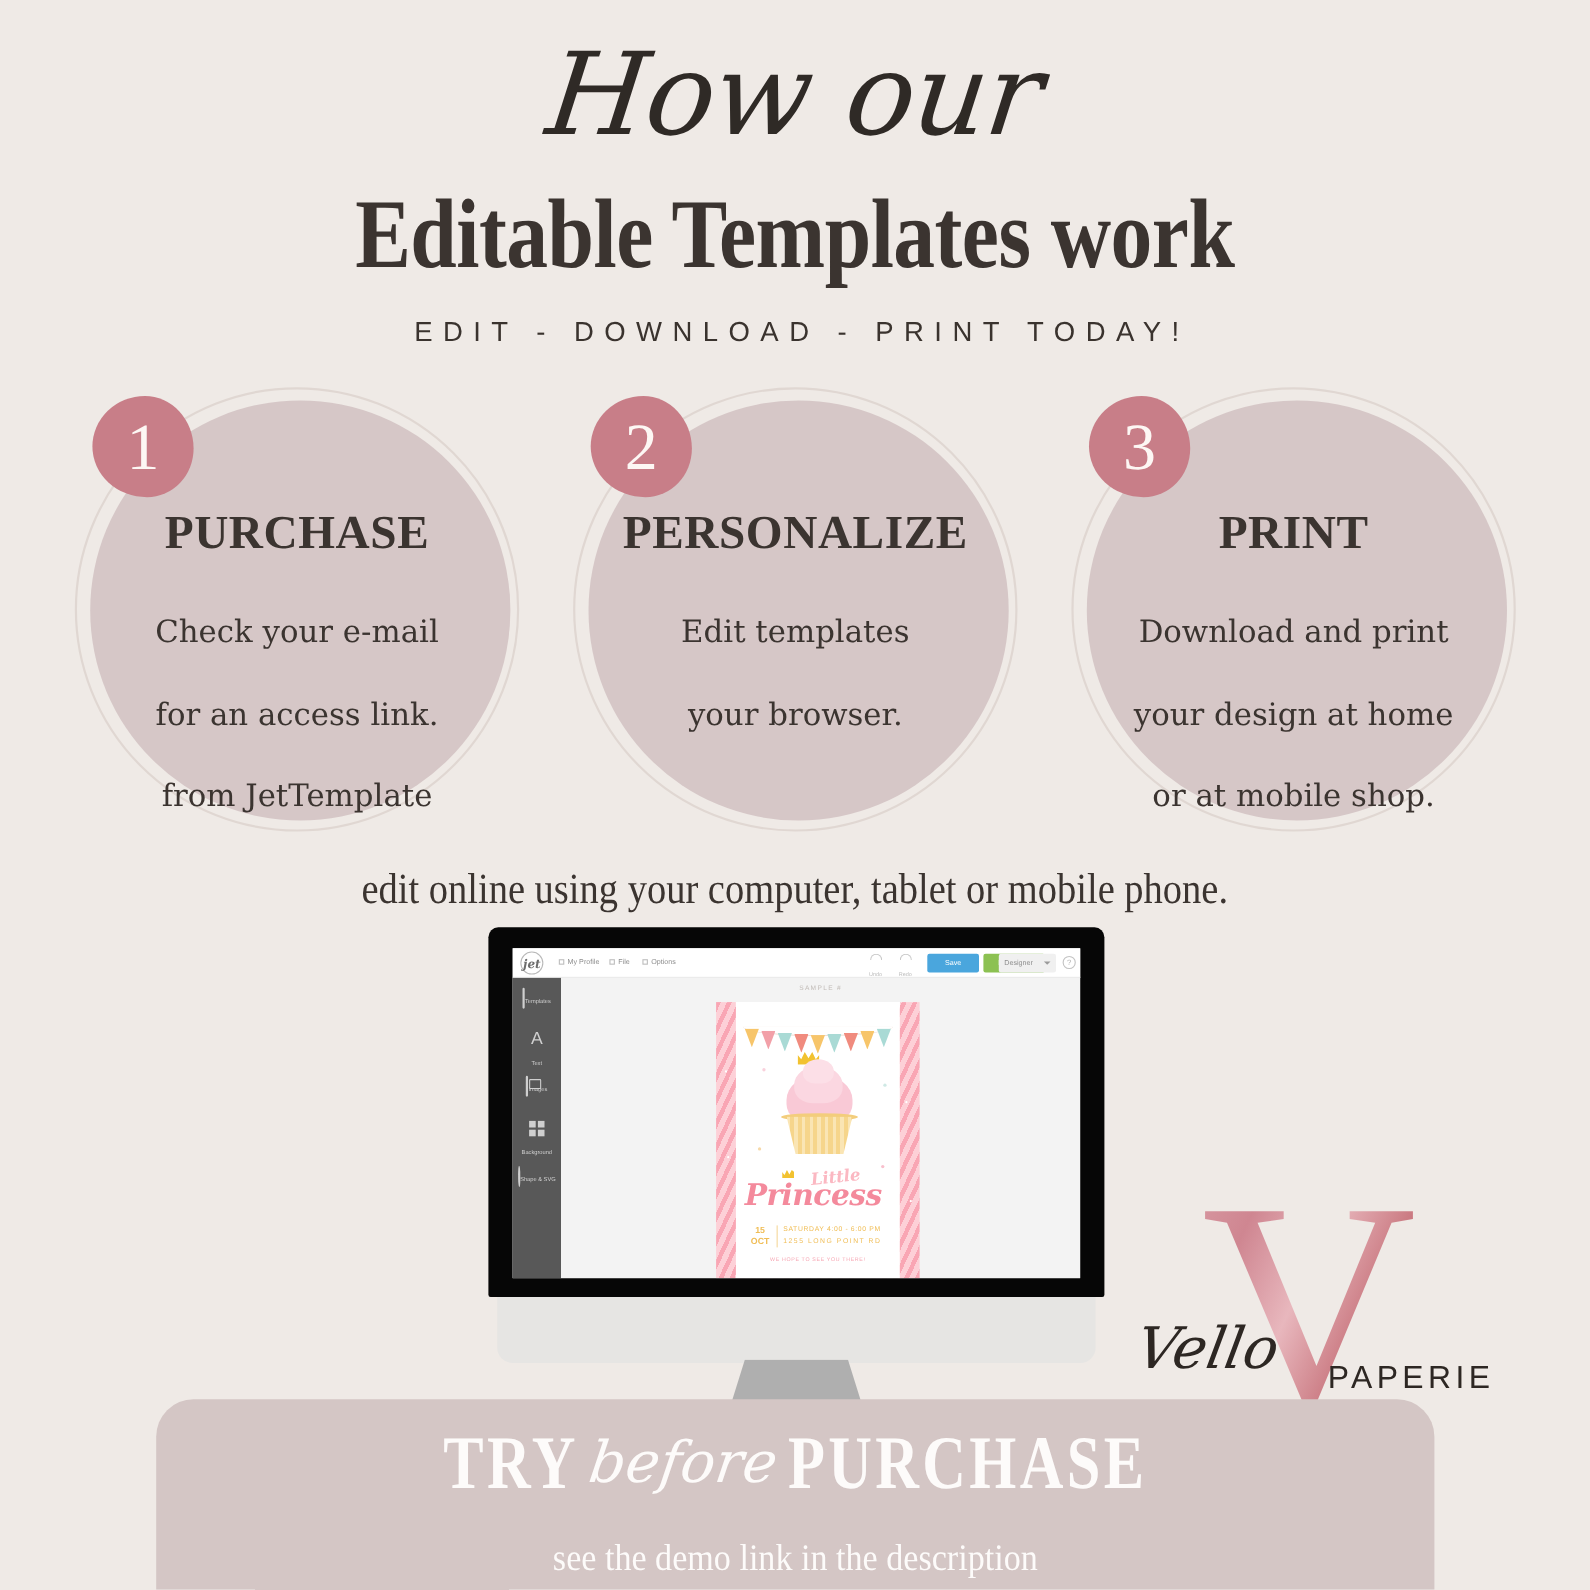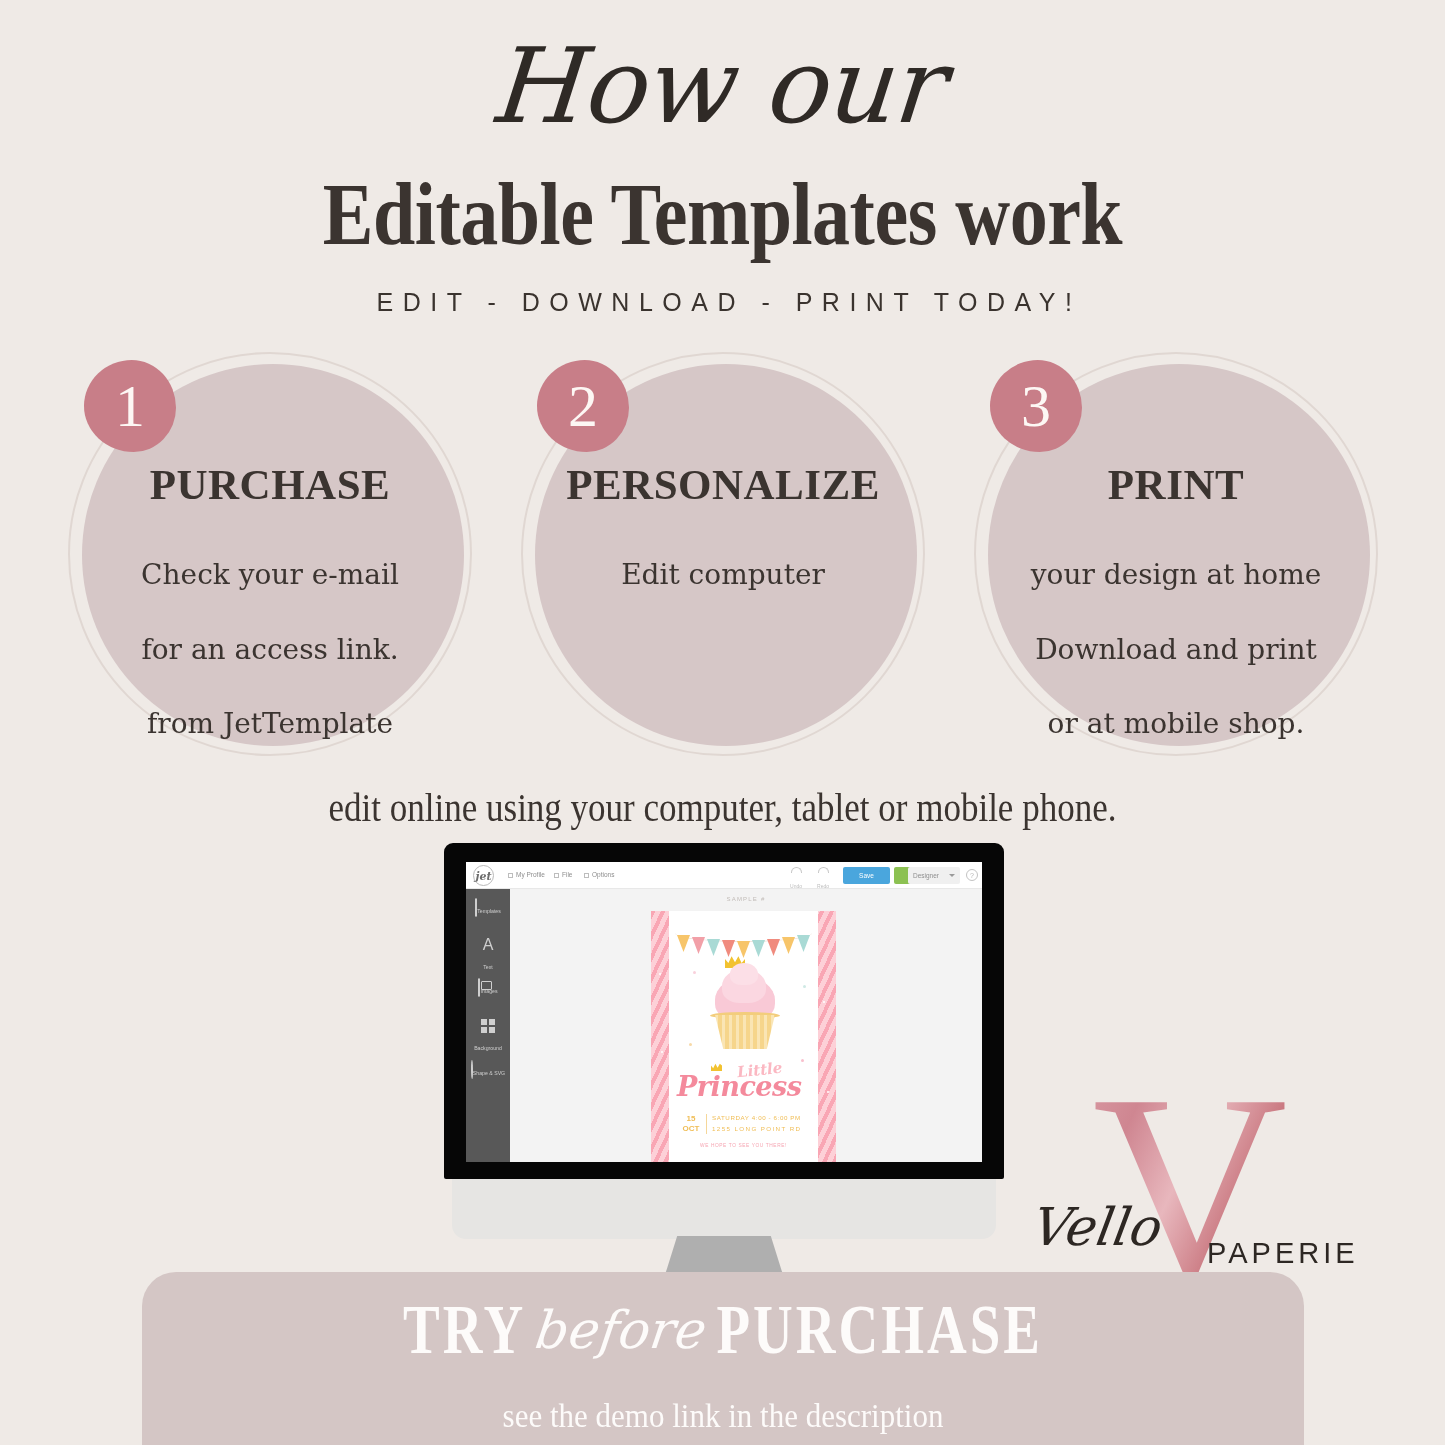--- a/index.html
+++ b/index.html
@@ -381,32 +381,33 @@
         <span>from JetTemplate</span>
       </div>
     </div>
 
     <div class="step s2">
       <div class="ring"></div>
       <div class="disc"></div>
       <div class="badge">2</div>
       <div class="step-title">PERSONALIZE</div>
       <div class="step-body">
-        <span>Edit computer</span>
+        <span>Edit templates</span>
+        <span>your browser.</span>
       </div>
     </div>
 
     <div class="step s3">
       <div class="ring"></div>
       <div class="disc"></div>
       <div class="badge">3</div>
       <div class="step-title">PRINT</div>
       <div class="step-body">
+        <span>Download and print</span>
         <span>your design at home</span>
-        <span>Download and print</span>
         <span>or at mobile shop.</span>
       </div>
     </div>
 
   </div>
 
   <div class="midline">edit online using your computer, tablet or mobile phone.</div>
 
   <div class="monitor">
     <div class="mon-bezel"></div>

